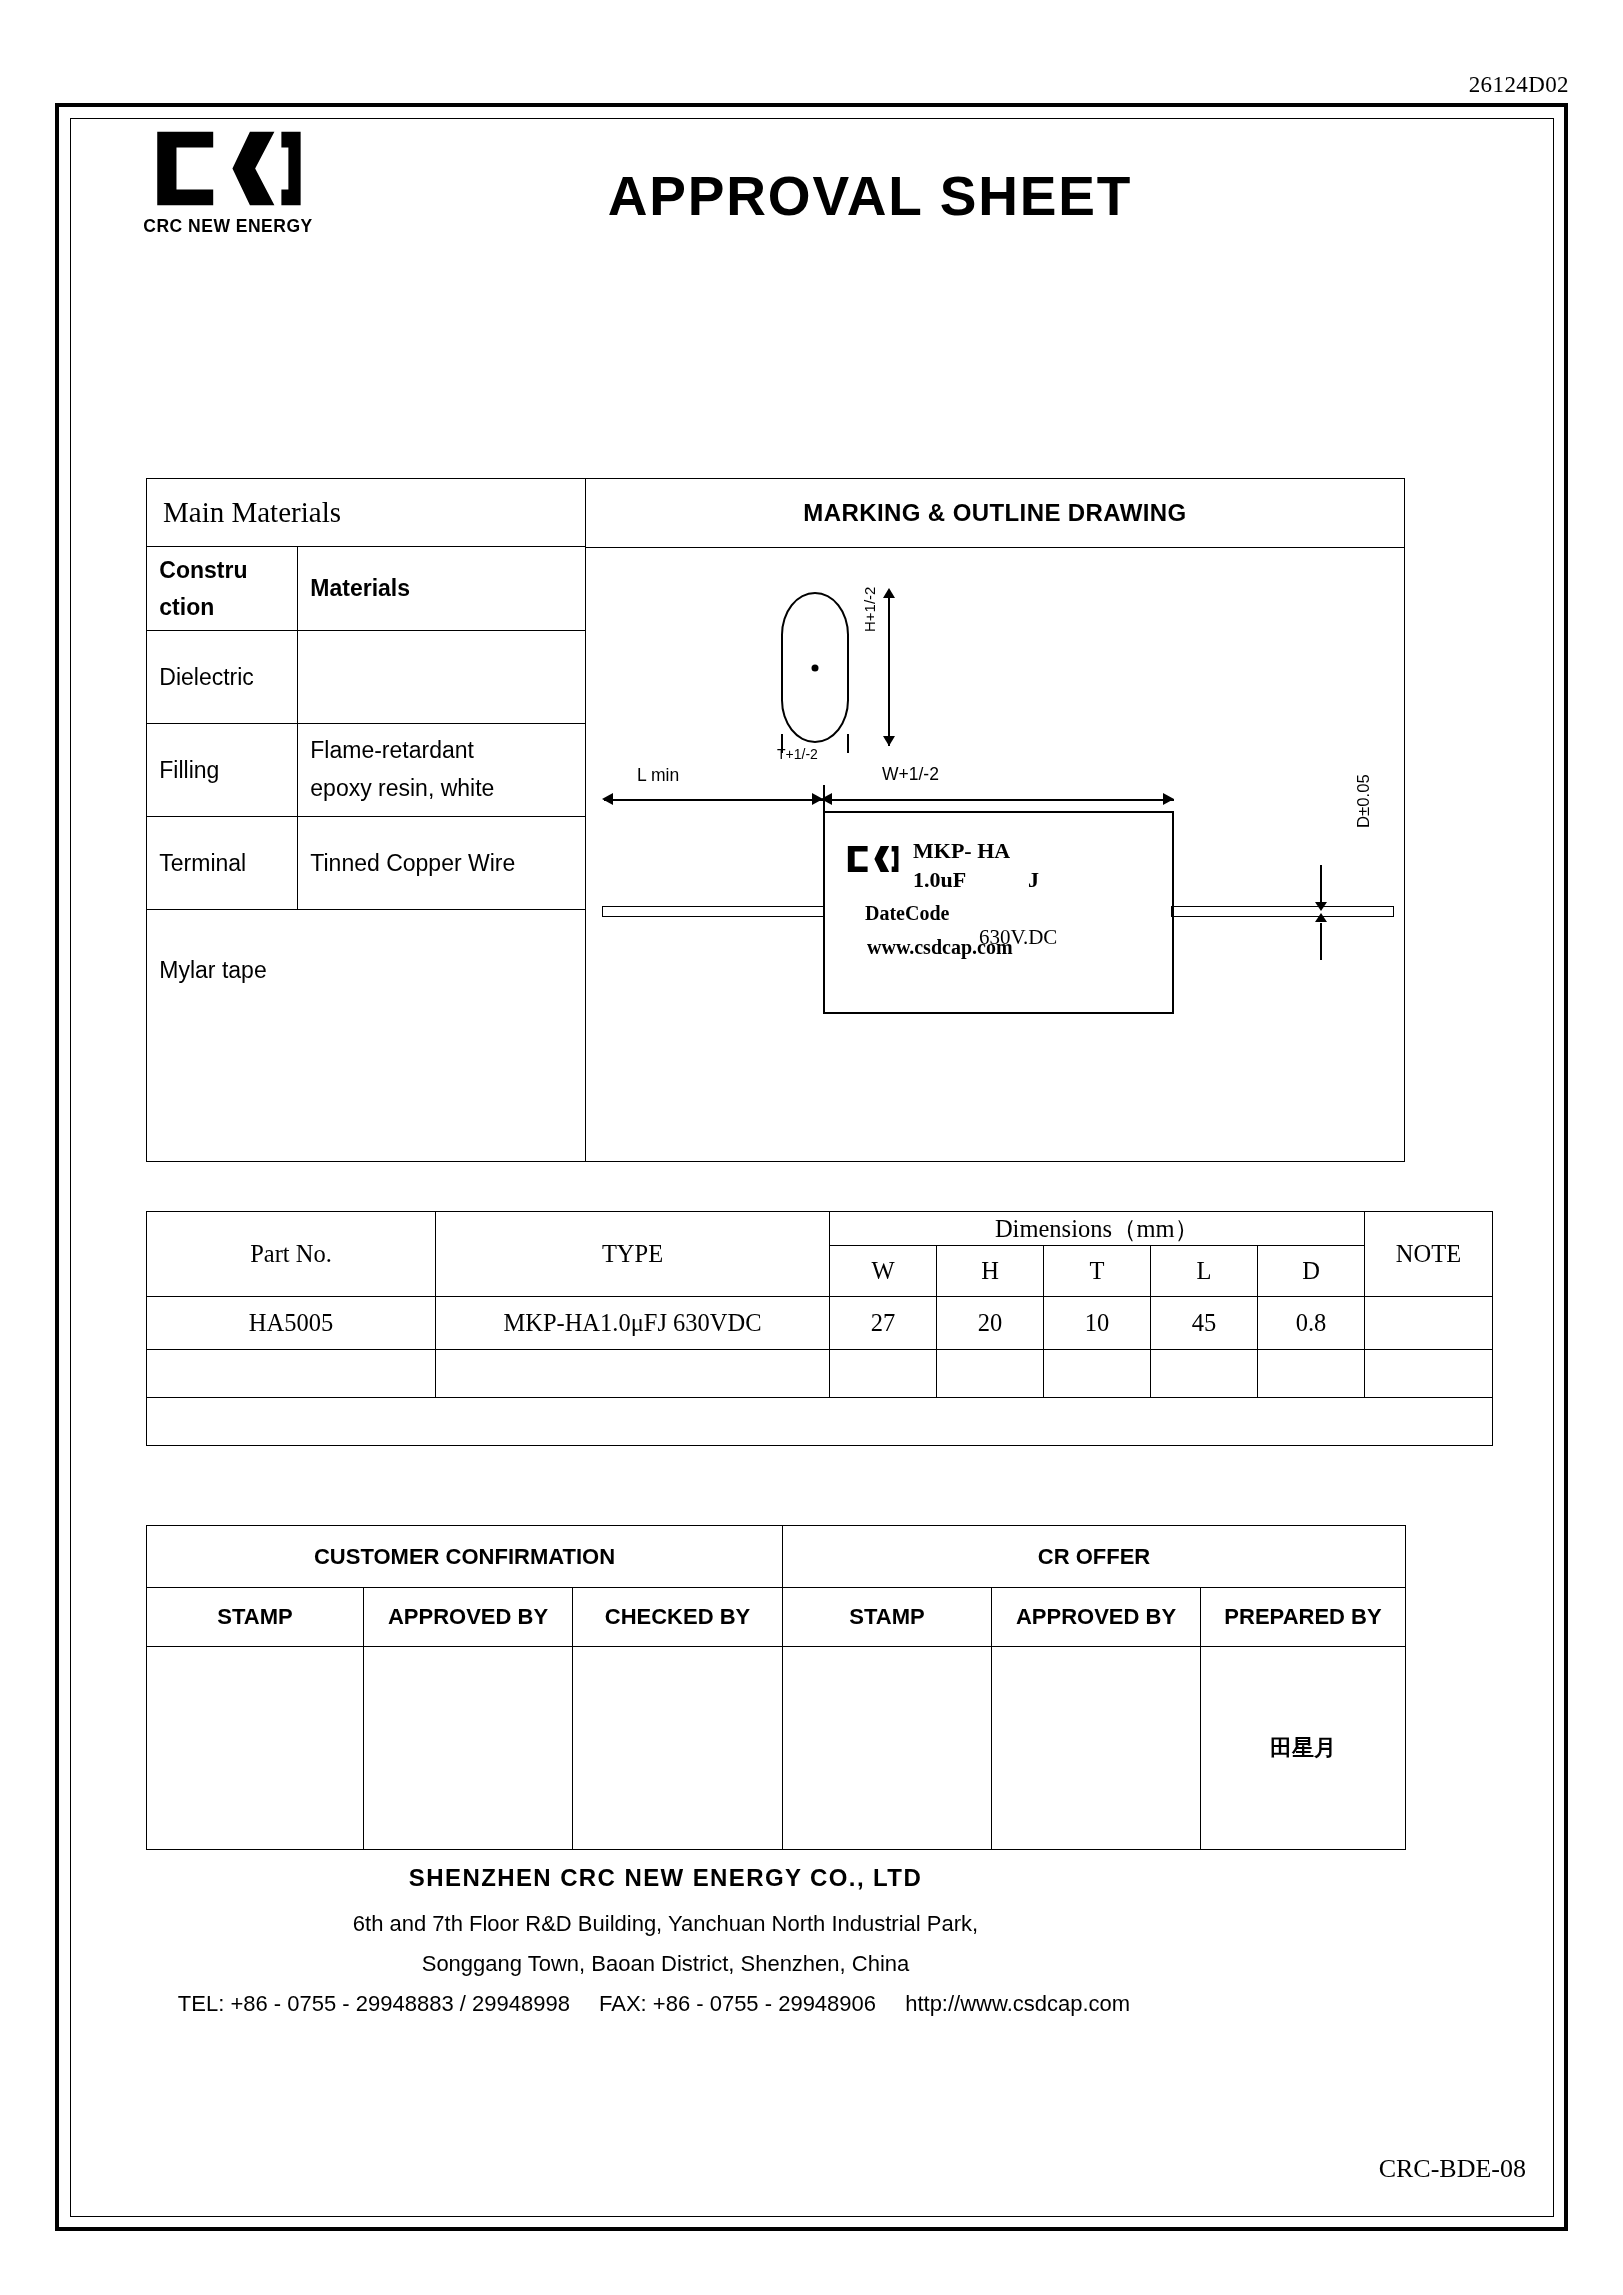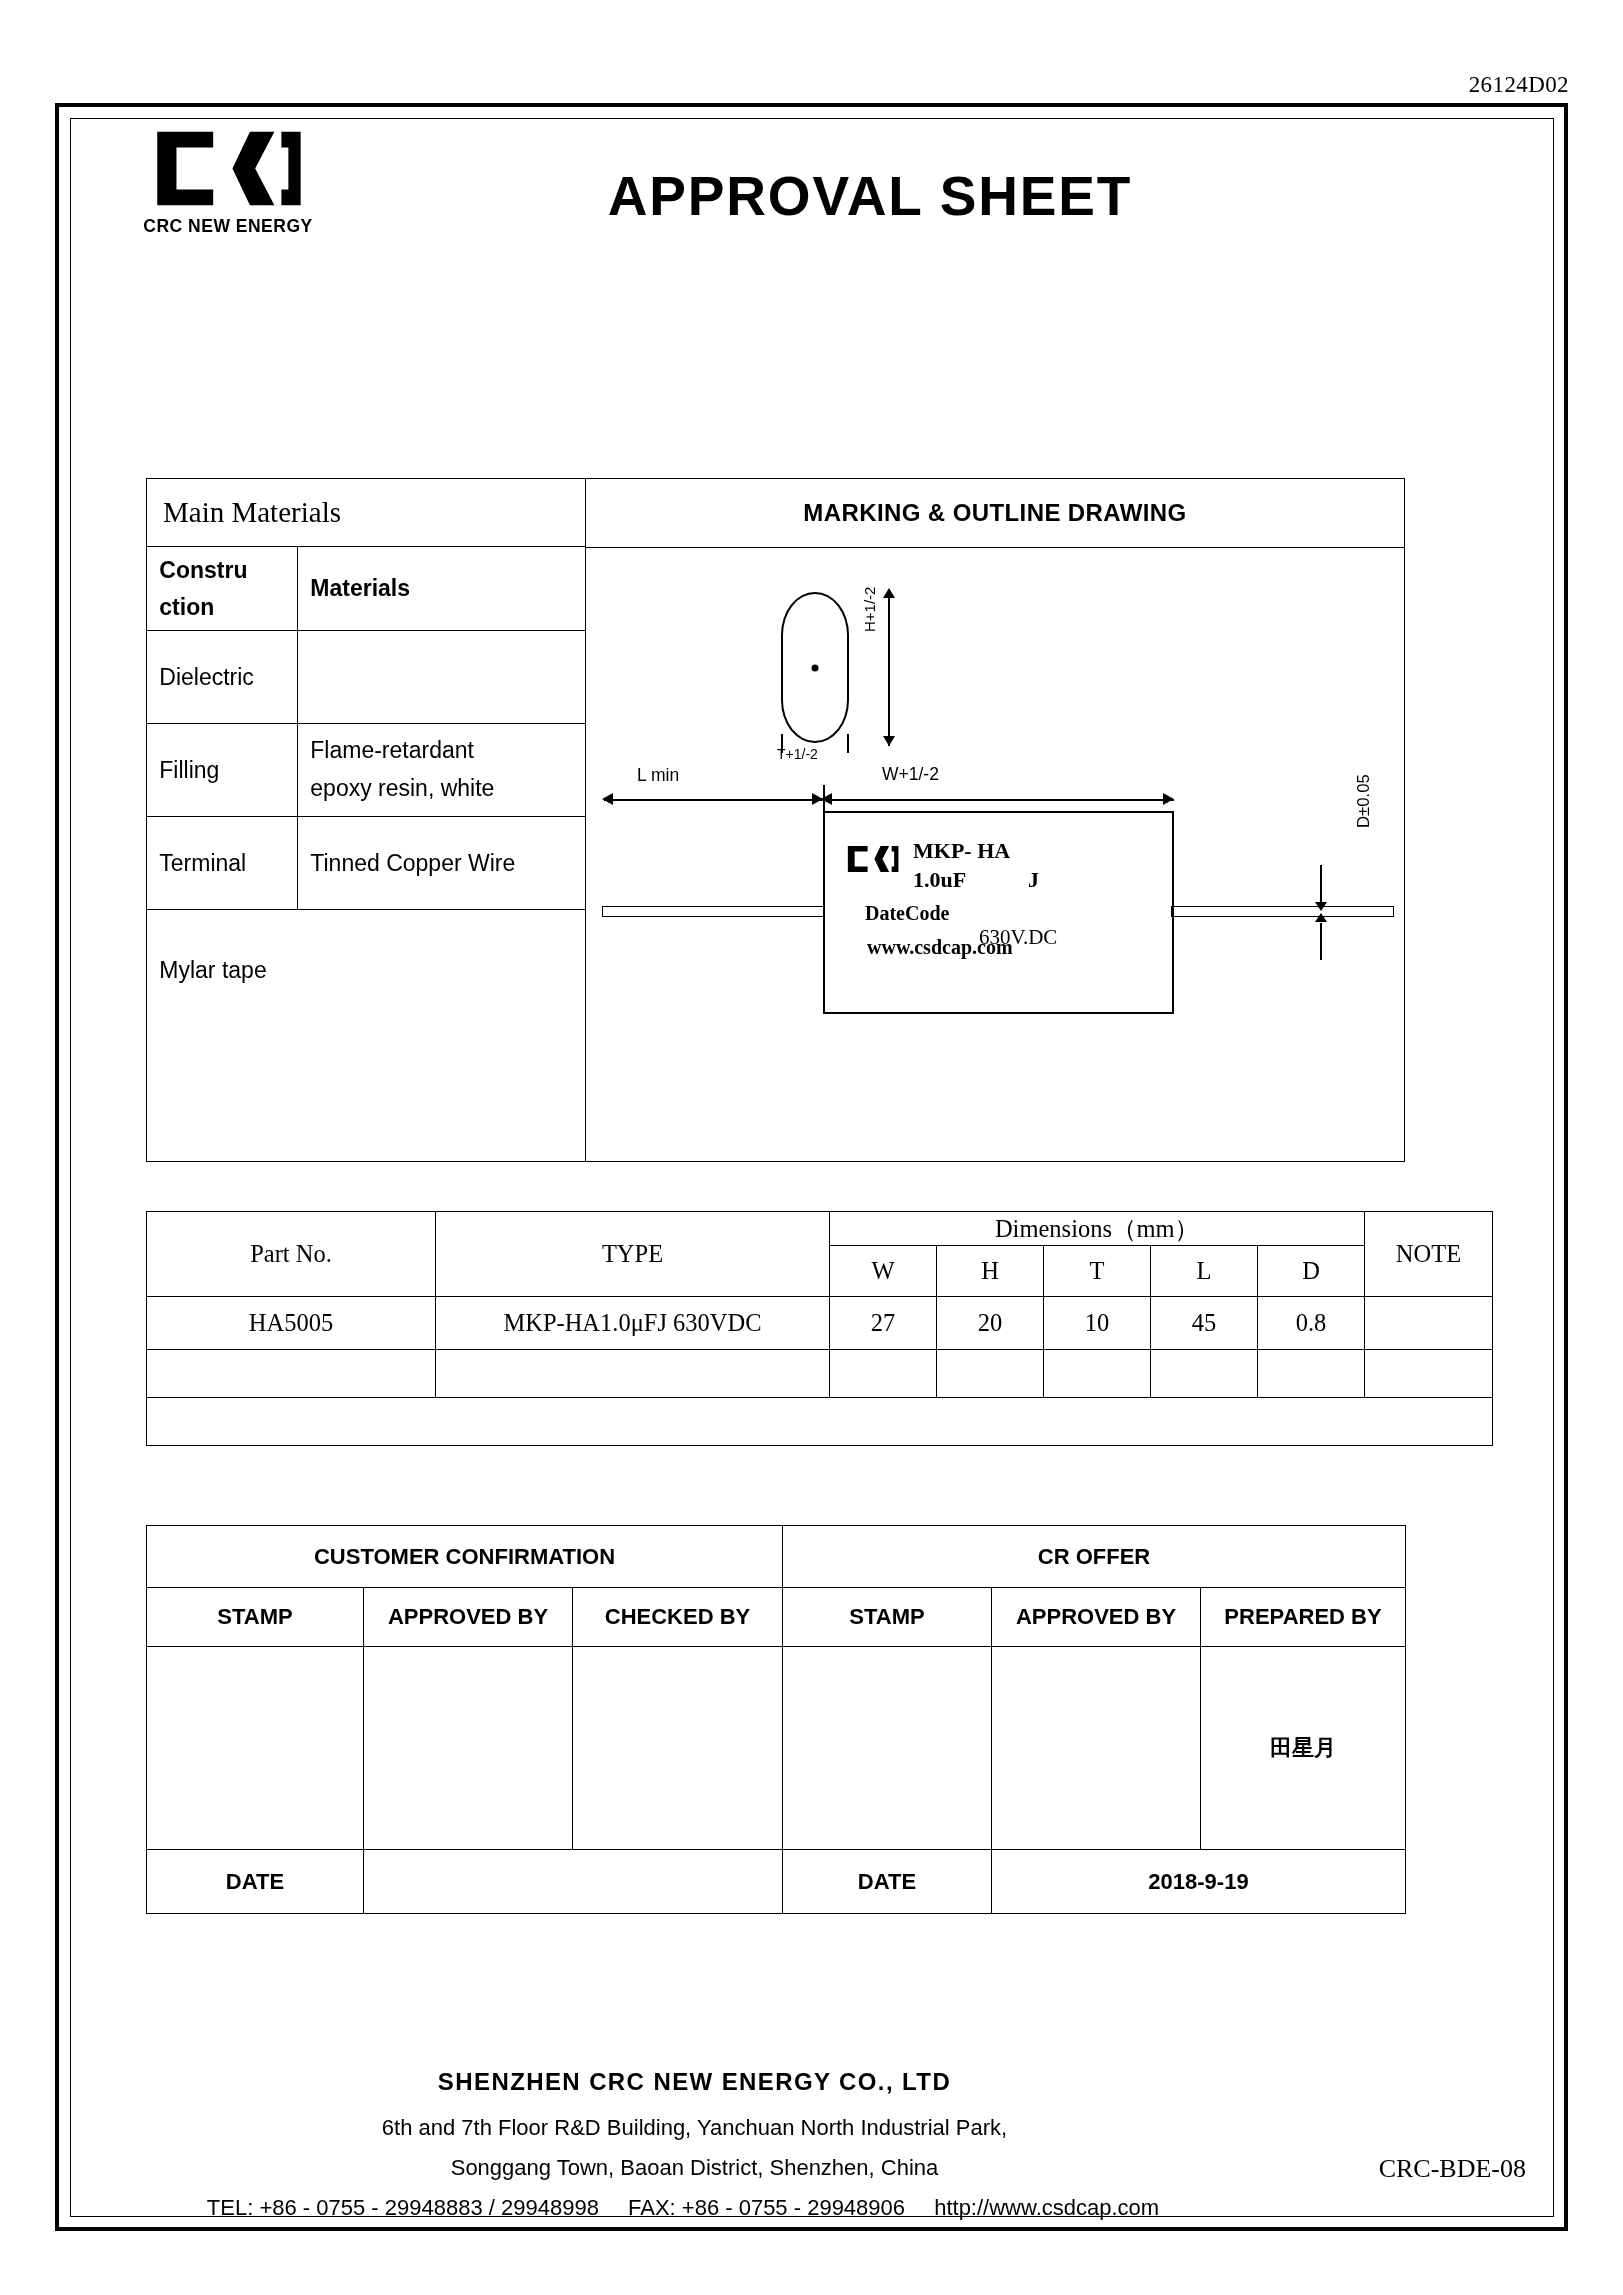--- a/index.html
+++ b/index.html
@@ -519,24 +519,23 @@
     font-family: "Liberation Serif", serif;
     font-size: 37px;
     font-weight: normal;
   }
   .date-val { font-size: 24px; }
 
   
   .footer {
     position: absolute;
     left: 0;
-    top: 1965px;
+    top: 1761px;
     width: 1221px;
     text-align: center;
-    padding-left: 29px;
   }
   .footer-l1 {
     font-size: 24px;
     font-weight: bold;
     letter-spacing: 1.4px;
     margin-bottom: 19px;
   }
   .footer-l2, .footer-l3 {
     font-size: 22px;
     margin-bottom: 14px;
@@ -741,26 +740,20 @@
         <td class="conf-h2">PREPARED BY</td>
       </tr>
       <tr>
         <td class="conf-body"></td>
         <td class="conf-body"></td>
         <td class="conf-body"></td>
         <td class="conf-body"></td>
         <td class="conf-body"></td>
         <td class="conf-body sign-cn">田星月</td>
       </tr>
-      <tr>
-        <td class="conf-date">DATE</td>
-        <td colspan="2" class="conf-date"></td>
-        <td class="conf-date">DATE</td>
-        <td colspan="2" class="conf-date date-val">2018-9-19</td>
-      </tr>
     </tbody>
       </table>
 
     <div class="footer">
       <div class="footer-l1">SHENZHEN CRC NEW ENERGY CO., LTD</div>
       <div class="footer-l2">6th and 7th Floor R&amp;D Building, Yanchuan North Industrial Park,</div>
       <div class="footer-l3">Songgang Town, Baoan District, Shenzhen, China</div>
       <div class="footer-l4">
         <span>TEL: +86 - 0755 - 29948883 / 29948998</span>
         <span>FAX: +86 - 0755 - 29948906</span>

